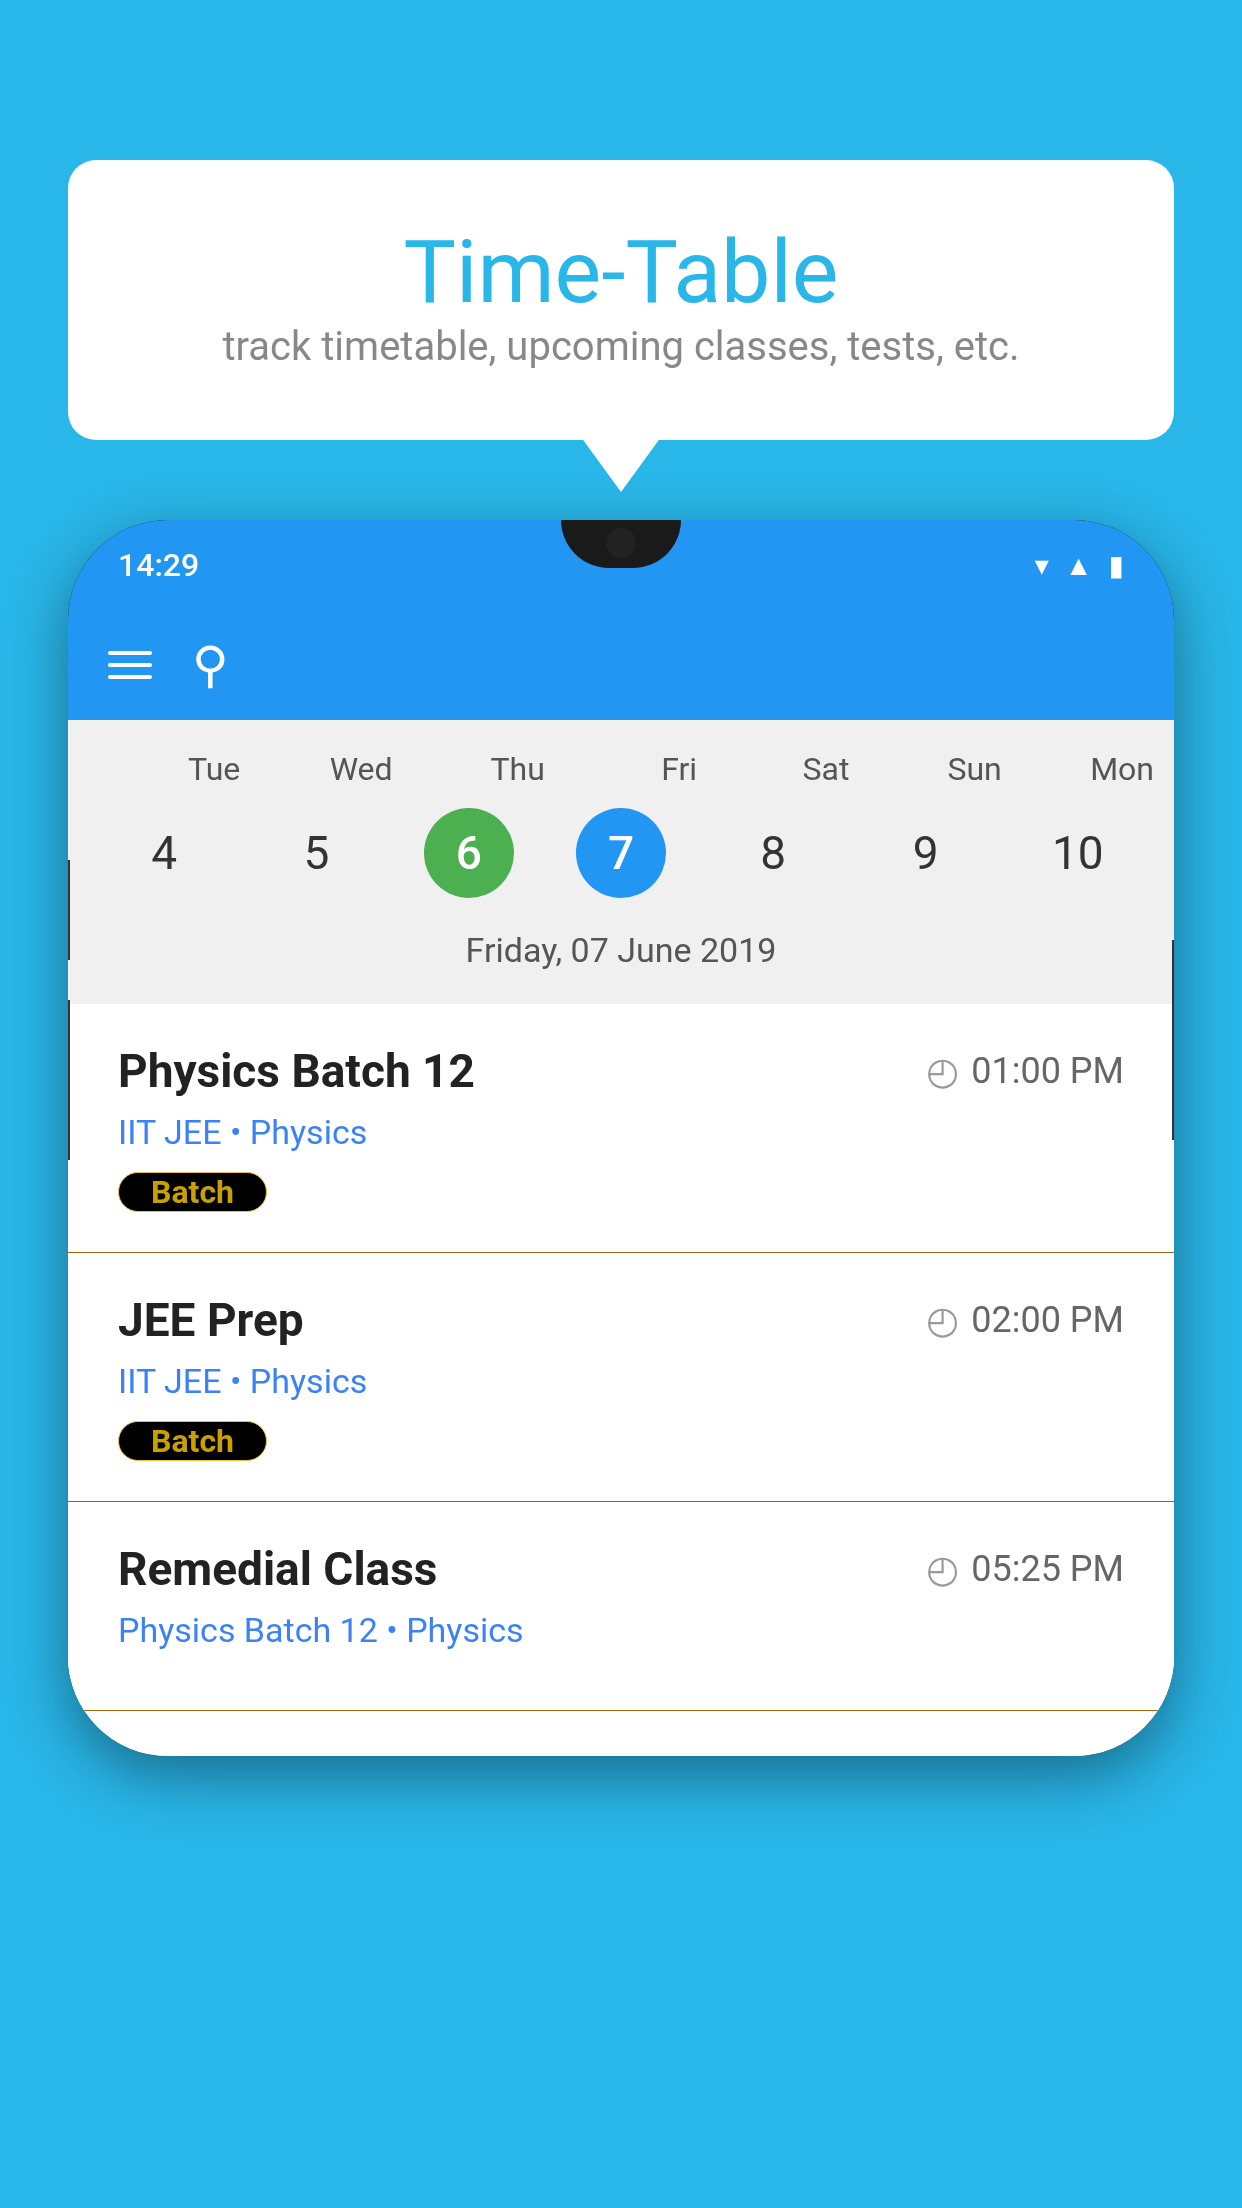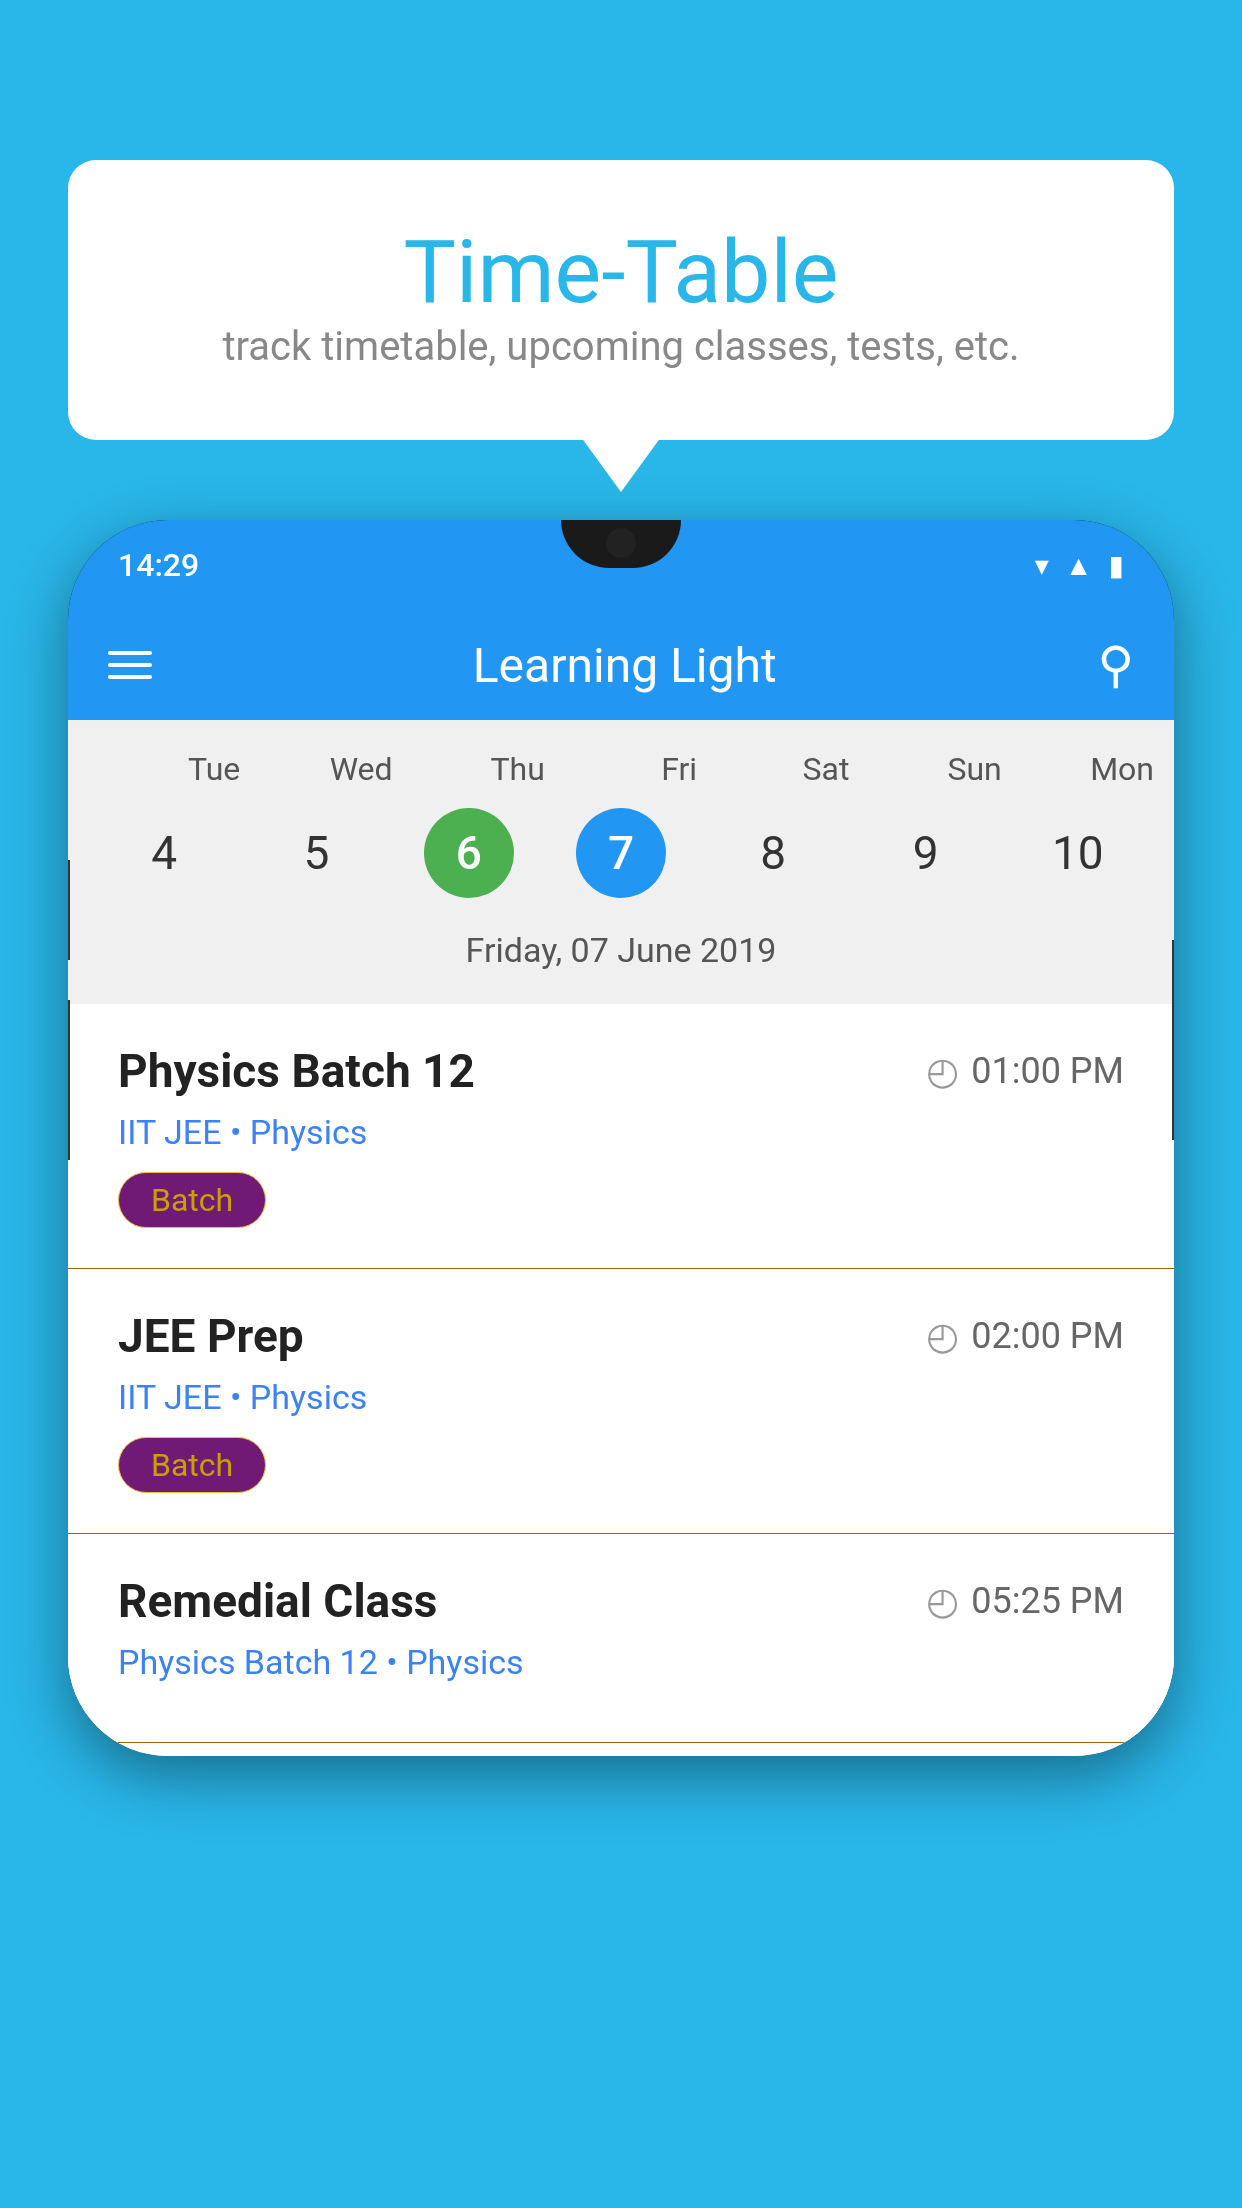--- a/index.html
+++ b/index.html
@@ -252,27 +252,27 @@
     }
 
     .class-meta {
       font-size: 34px;
       color: #3b82f6;
       margin-bottom: 20px;
     }
 
     .batch-badge {
       display: inline-block;
-      background: #701a75;
+      background: #000000;
       color: #c8a000;
       border: 1.5px solid #f0c040;
       border-radius: 40px;
-      padding: 8px 32px;
+      padding: 0 32px;
       font-size: 32px;
-      font-weight: 400;
+      font-weight: 700;
     }
 
     
     .phone-screen {
       background: white;
       height: calc(100% - 200px);
       overflow: hidden;
       display: flex;
       flex-direction: column;
     }
@@ -337,21 +337,20 @@
         <span class="status-icon">▮</span>
       </div>
     </div>
 
     <div class="app-toolbar">
       <div class="toolbar-menu-icon">
         <span></span>
         <span></span>
         <span></span>
       </div>
-      <div class="toolbar-title">Learning Light</div>
       <div class="toolbar-search">⚲</div>
     </div>
 
     <div class="phone-screen">
 
       <div class="calendar-week">
         <div class="day-labels">
           <span class="day-label">Tue</span>
           <span class="day-label">Wed</span>
           <span class="day-label">Thu</span>

